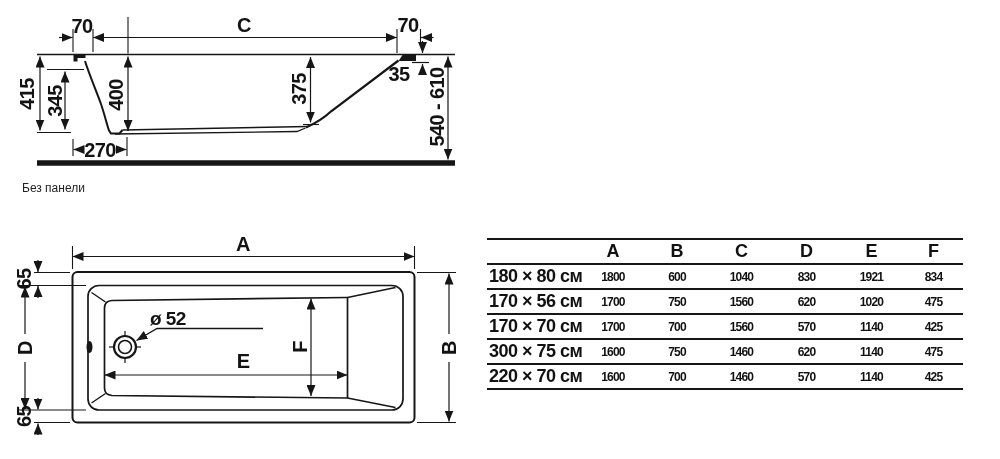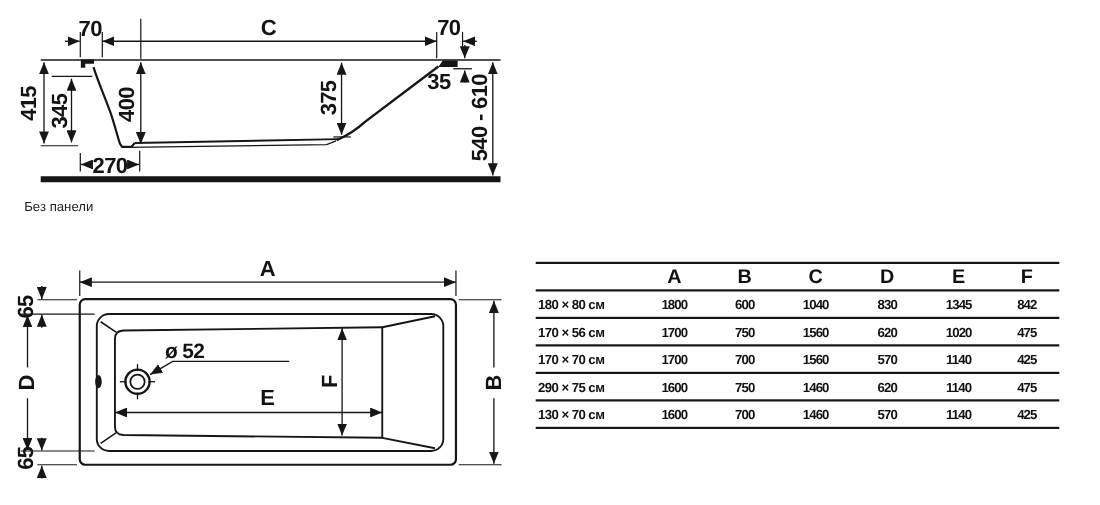--- a/index.html
+++ b/index.html
@@ -9,21 +9,21 @@
   svg text{fill:#131313;font-family:"Liberation Sans",sans-serif;font-weight:700;
            font-size:20px;letter-spacing:-0.6px;}
   svg text.small{font-size:19px;}
   .drawing-stroke{stroke:#161616;fill:none;}
   .caption{position:absolute;left:22px;top:181px;font-size:12px;font-weight:400;color:#222;}
   .size-table{position:absolute;left:487px;top:238px;width:476px;border-top:2px solid #161616;}
   .t-row{display:grid;grid-template-columns:94px 64px 64px 65px 65px 65px 59px;
          align-items:center;height:25px;border-bottom:2px solid #161616;box-sizing:border-box;}
   .t-row.header{height:25px;}
   .c-num{text-align:center;font-size:12px;font-weight:700;letter-spacing:-0.8px;}
-  .c-size{text-align:left;padding-left:2px;font-size:12px;font-weight:700;letter-spacing:-0.5px;white-space:nowrap;}
+  .c-size{text-align:left;padding-left:2px;font-size:18px;font-weight:700;letter-spacing:-0.5px;white-space:nowrap;}
   .c-head{text-align:center;font-size:18px;font-weight:700;}
 </style>
 </head>
 <body>
 
 <div class="canvas">
 
   <svg width="470" height="459" viewBox="0 0 470 459">
     <defs>
       <marker id="arr" viewBox="0 0 12 9" markerWidth="12" markerHeight="9" refX="11" refY="4.5" orient="auto-start-reverse" markerUnits="userSpaceOnUse">
@@ -199,22 +199,22 @@
       <div class="c-head">E</div>
       <div class="c-head">F</div>
     </div>
 
     <div class="t-row">
       <div class="c-size">180 × 80 см</div>
       <div class="c-num">1800</div>
       <div class="c-num">600</div>
       <div class="c-num">1040</div>
       <div class="c-num">830</div>
-      <div class="c-num">1345</div>
-      <div class="c-num">842</div>
+      <div class="c-num">1921</div>
+      <div class="c-num">834</div>
     </div>
 
     <div class="t-row">
       <div class="c-size">170 × 56 см</div>
       <div class="c-num">1700</div>
       <div class="c-num">750</div>
       <div class="c-num">1560</div>
       <div class="c-num">620</div>
       <div class="c-num">1020</div>
       <div class="c-num">475</div>
@@ -224,31 +224,31 @@
       <div class="c-size">170 × 70 см</div>
       <div class="c-num">1700</div>
       <div class="c-num">700</div>
       <div class="c-num">1560</div>
       <div class="c-num">570</div>
       <div class="c-num">1140</div>
       <div class="c-num">425</div>
     </div>
 
     <div class="t-row">
-      <div class="c-size">290 × 75 см</div>
+      <div class="c-size">300 × 75 см</div>
       <div class="c-num">1600</div>
       <div class="c-num">750</div>
       <div class="c-num">1460</div>
       <div class="c-num">620</div>
       <div class="c-num">1140</div>
       <div class="c-num">475</div>
     </div>
 
     <div class="t-row">
-      <div class="c-size">130 × 70 см</div>
+      <div class="c-size">220 × 70 см</div>
       <div class="c-num">1600</div>
       <div class="c-num">700</div>
       <div class="c-num">1460</div>
       <div class="c-num">570</div>
       <div class="c-num">1140</div>
       <div class="c-num">425</div>
     </div>
   </div>
 
 </div>

